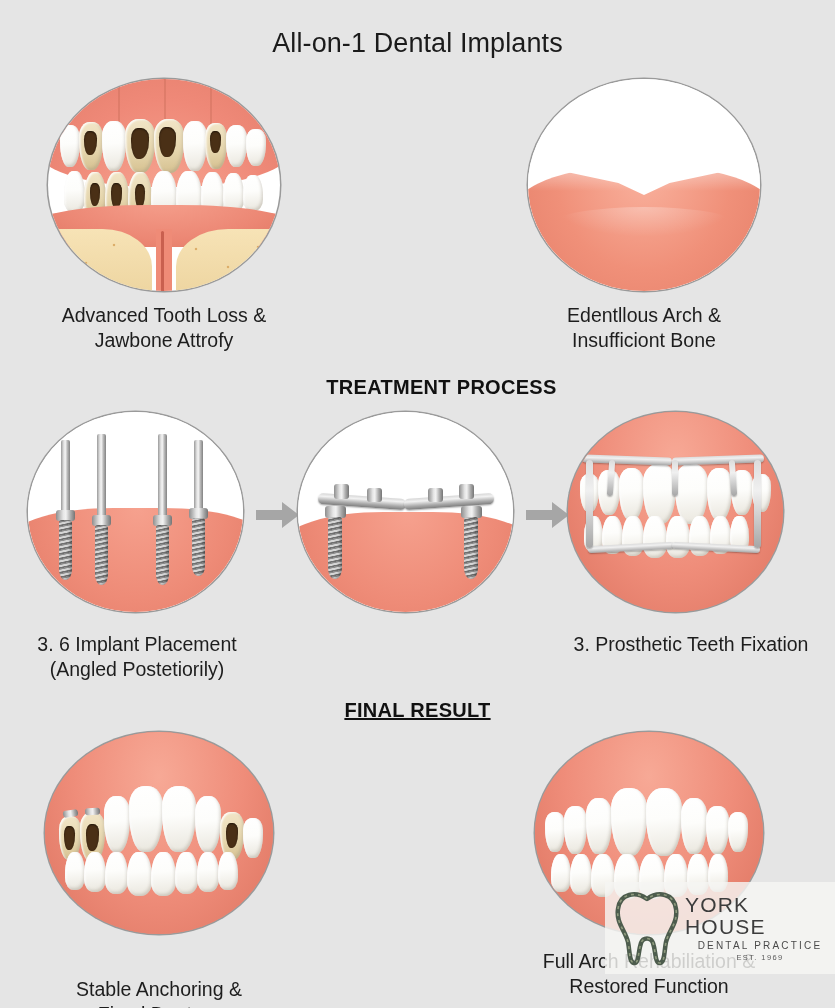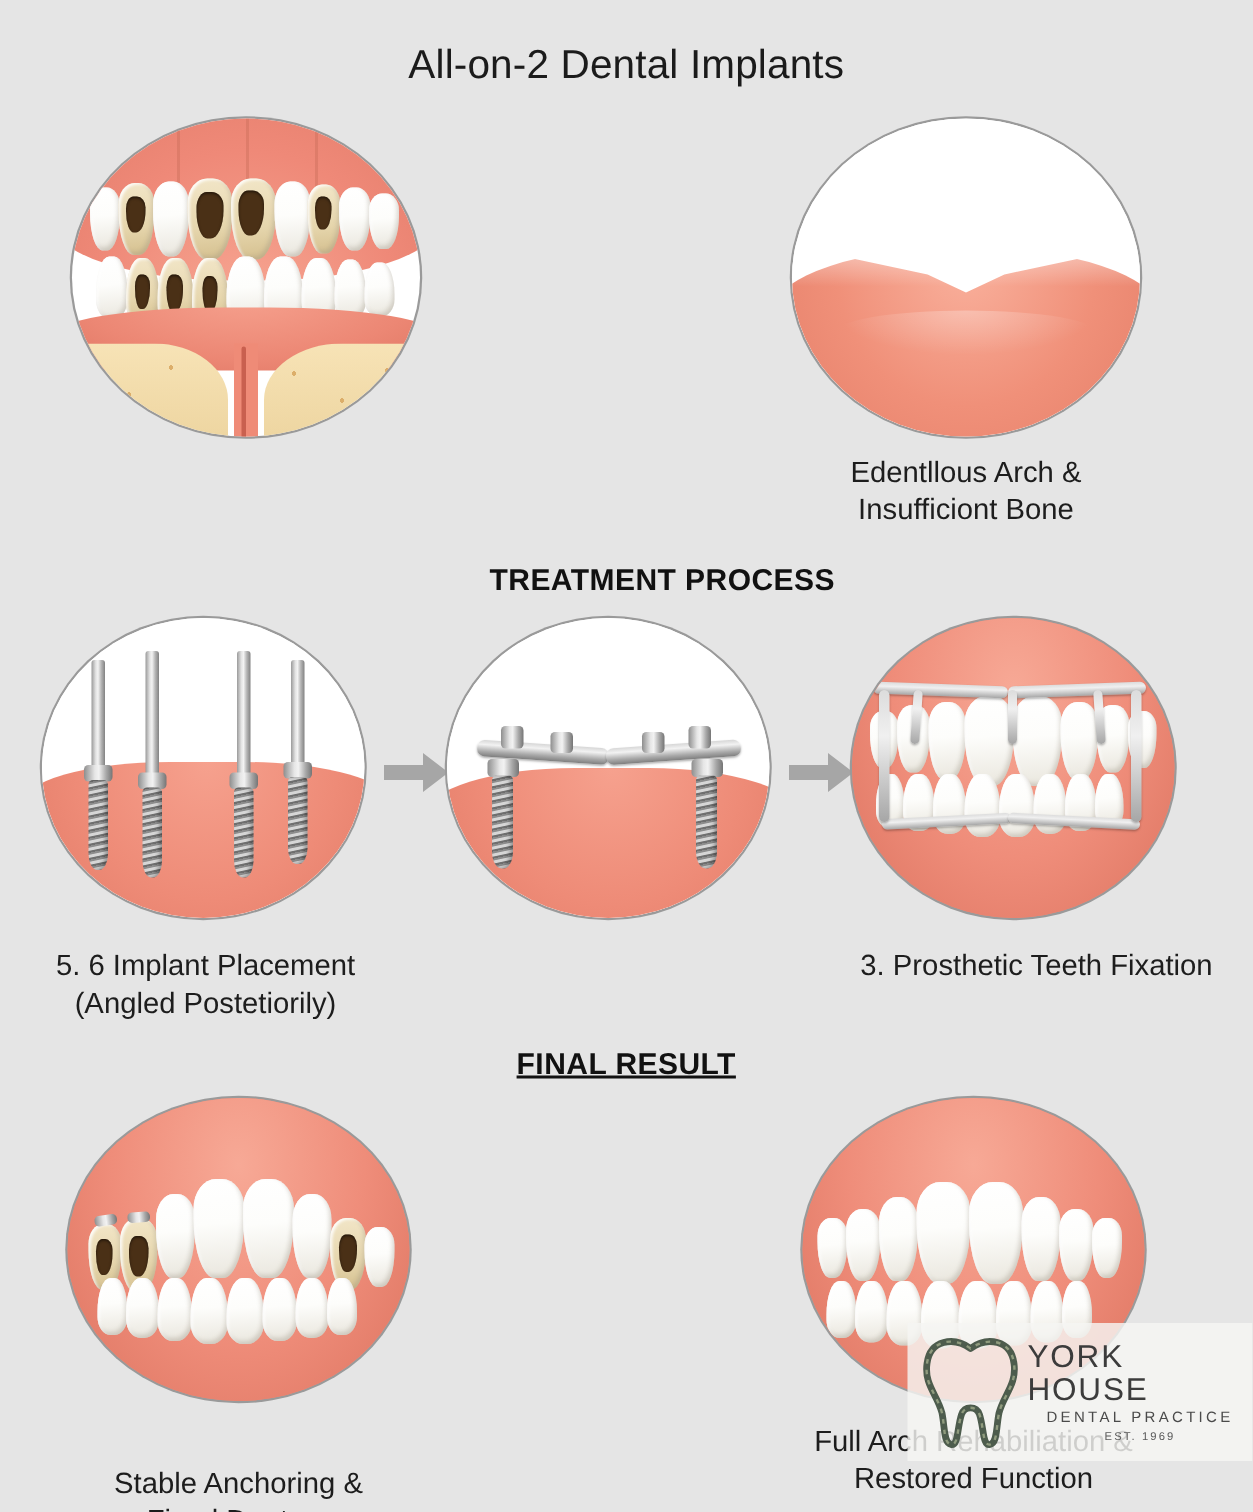--- a/index.html
+++ b/index.html
@@ -187,21 +187,21 @@
     color: #5a5a5a;
     margin-top: 2px;
     text-align: center;
   }
 </style>
 </head>
 <body>
 
 <div class="page">
 
-  <div class="title">All-on-2 Dental Implants</div>
+  <div class="title">All-on-1 Dental Implants</div>
 
   <div class="circle" style="left:48px; top:79px; width:232px; height:212px;">
 
     <div class="gum-upper" style="top:-10px; height:118px; border-radius:0 0 46% 46% / 0 0 34% 34%;"></div>
 
     <div style="position:absolute; left:30%; top:0; width:2px; height:46px; background:rgba(205,110,90,0.45);"></div>
     <div style="position:absolute; left:50%; top:0; width:2px; height:52px; background:rgba(205,110,90,0.45);"></div>
     <div style="position:absolute; left:70%; top:0; width:2px; height:46px; background:rgba(205,110,90,0.45);"></div>
 
     <div class="tooth" style="left:12px;  top:46px; width:20px; height:42px;"></div>
@@ -254,20 +254,22 @@
                   radial-gradient(circle at 20px 20px, #dcae6a 1.4px, transparent 1.6px),
                   radial-gradient(circle at 52px 38px, #dcae6a 1.4px, transparent 1.6px),
                   radial-gradient(circle at 82px 18px, #dcae6a 1.4px, transparent 1.6px),
                   radial-gradient(circle at 36px 56px, #dcae6a 1.4px, transparent 1.6px),
                   radial-gradient(circle at 70px 58px, #dcae6a 1.4px, transparent 1.6px),
                   linear-gradient(180deg,#f7e3b6,#ecd39d);"></div>
     <div style="position:absolute; left:108px; top:150px; width:16px; height:75px; background:#ef8b77;"></div>
     <div style="position:absolute; left:113px; top:152px; width:3px; height:70px; background:#c9604f; border-radius:2px;"></div>
   </div>
 
+  <div class="caption" style="left:14px; top:303px; width:300px;">Advanced Tooth Loss &amp;
+Jawbone Attrofy</div>
 
   <div class="circle" style="left:528px; top:79px; width:232px; height:212px;">
     <div style="position:absolute; inset:0; background:#ffffff;"></div>
     <div style="position:absolute; left:-12px; top:86px; width:256px; height:150px;
                 background: radial-gradient(ellipse at 50% 8%, #f9b09c 0%, #f09079 48%, #e27a64 100%);
                 border-radius: 50% 50% 48% 48% / 28% 28% 56% 56%;
                 clip-path: polygon(0 10%, 18% 4%, 40% 12%, 50% 20%, 60% 12%, 82% 4%, 100% 10%, 100% 100%, 0 100%);"></div>
     <div style="position:absolute; left:-12px; top:88px; width:256px; height:24px;
                 background: linear-gradient(180deg, rgba(255,255,255,0.45), rgba(255,255,255,0));
                 clip-path: polygon(0 14%, 18% 6%, 40% 50%, 50% 88%, 60% 50%, 82% 6%, 100% 14%, 100% 100%, 0 100%);"></div>
@@ -362,21 +364,21 @@
     <div class="frame-line" style="left:104px; top:44px; width:92px; height:8px; transform:rotate(-2deg);"></div>
     <div class="frame-line" style="left:20px; top:132px; width:86px; height:7px; transform:rotate(-3deg);"></div>
     <div class="frame-line" style="left:104px; top:132px; width:88px; height:7px; transform:rotate(3deg);"></div>
     <div class="frame-line" style="left:18px; top:48px; width:7px; height:88px;"></div>
     <div class="frame-line" style="left:186px; top:48px; width:7px; height:88px;"></div>
     <div class="frame-line" style="left:40px; top:48px; width:6px; height:36px; transform:rotate(4deg);"></div>
     <div class="frame-line" style="left:162px; top:48px; width:6px; height:36px; transform:rotate(-4deg);"></div>
     <div class="frame-line" style="left:104px; top:48px; width:6px; height:36px;"></div>
   </div>
 
-  <div class="caption" style="left:3px; top:632px; width:268px;">5. 6 Implant Placement
+  <div class="caption" style="left:3px; top:632px; width:268px;">3. 6 Implant Placement
 (Angled Postetiorily)</div>
   <div class="caption" style="left:549px; top:632px; width:284px;">3. Prosthetic Teeth Fixation</div>
 
   <div class="section-head" id="final-head">FINAL RESULT</div>
 
   <div class="circle gumfull" style="left:45px; top:732px; width:228px; height:202px;">
     <div style="position:absolute; inset:0;
                 background: radial-gradient(ellipse at 50% 22%, #f7a996 0%, #ef8d7a 52%, #dd7460 100%);"></div>
 
     <div class="tooth decayed" style="left:14px; top:84px; width:22px; height:44px;">

